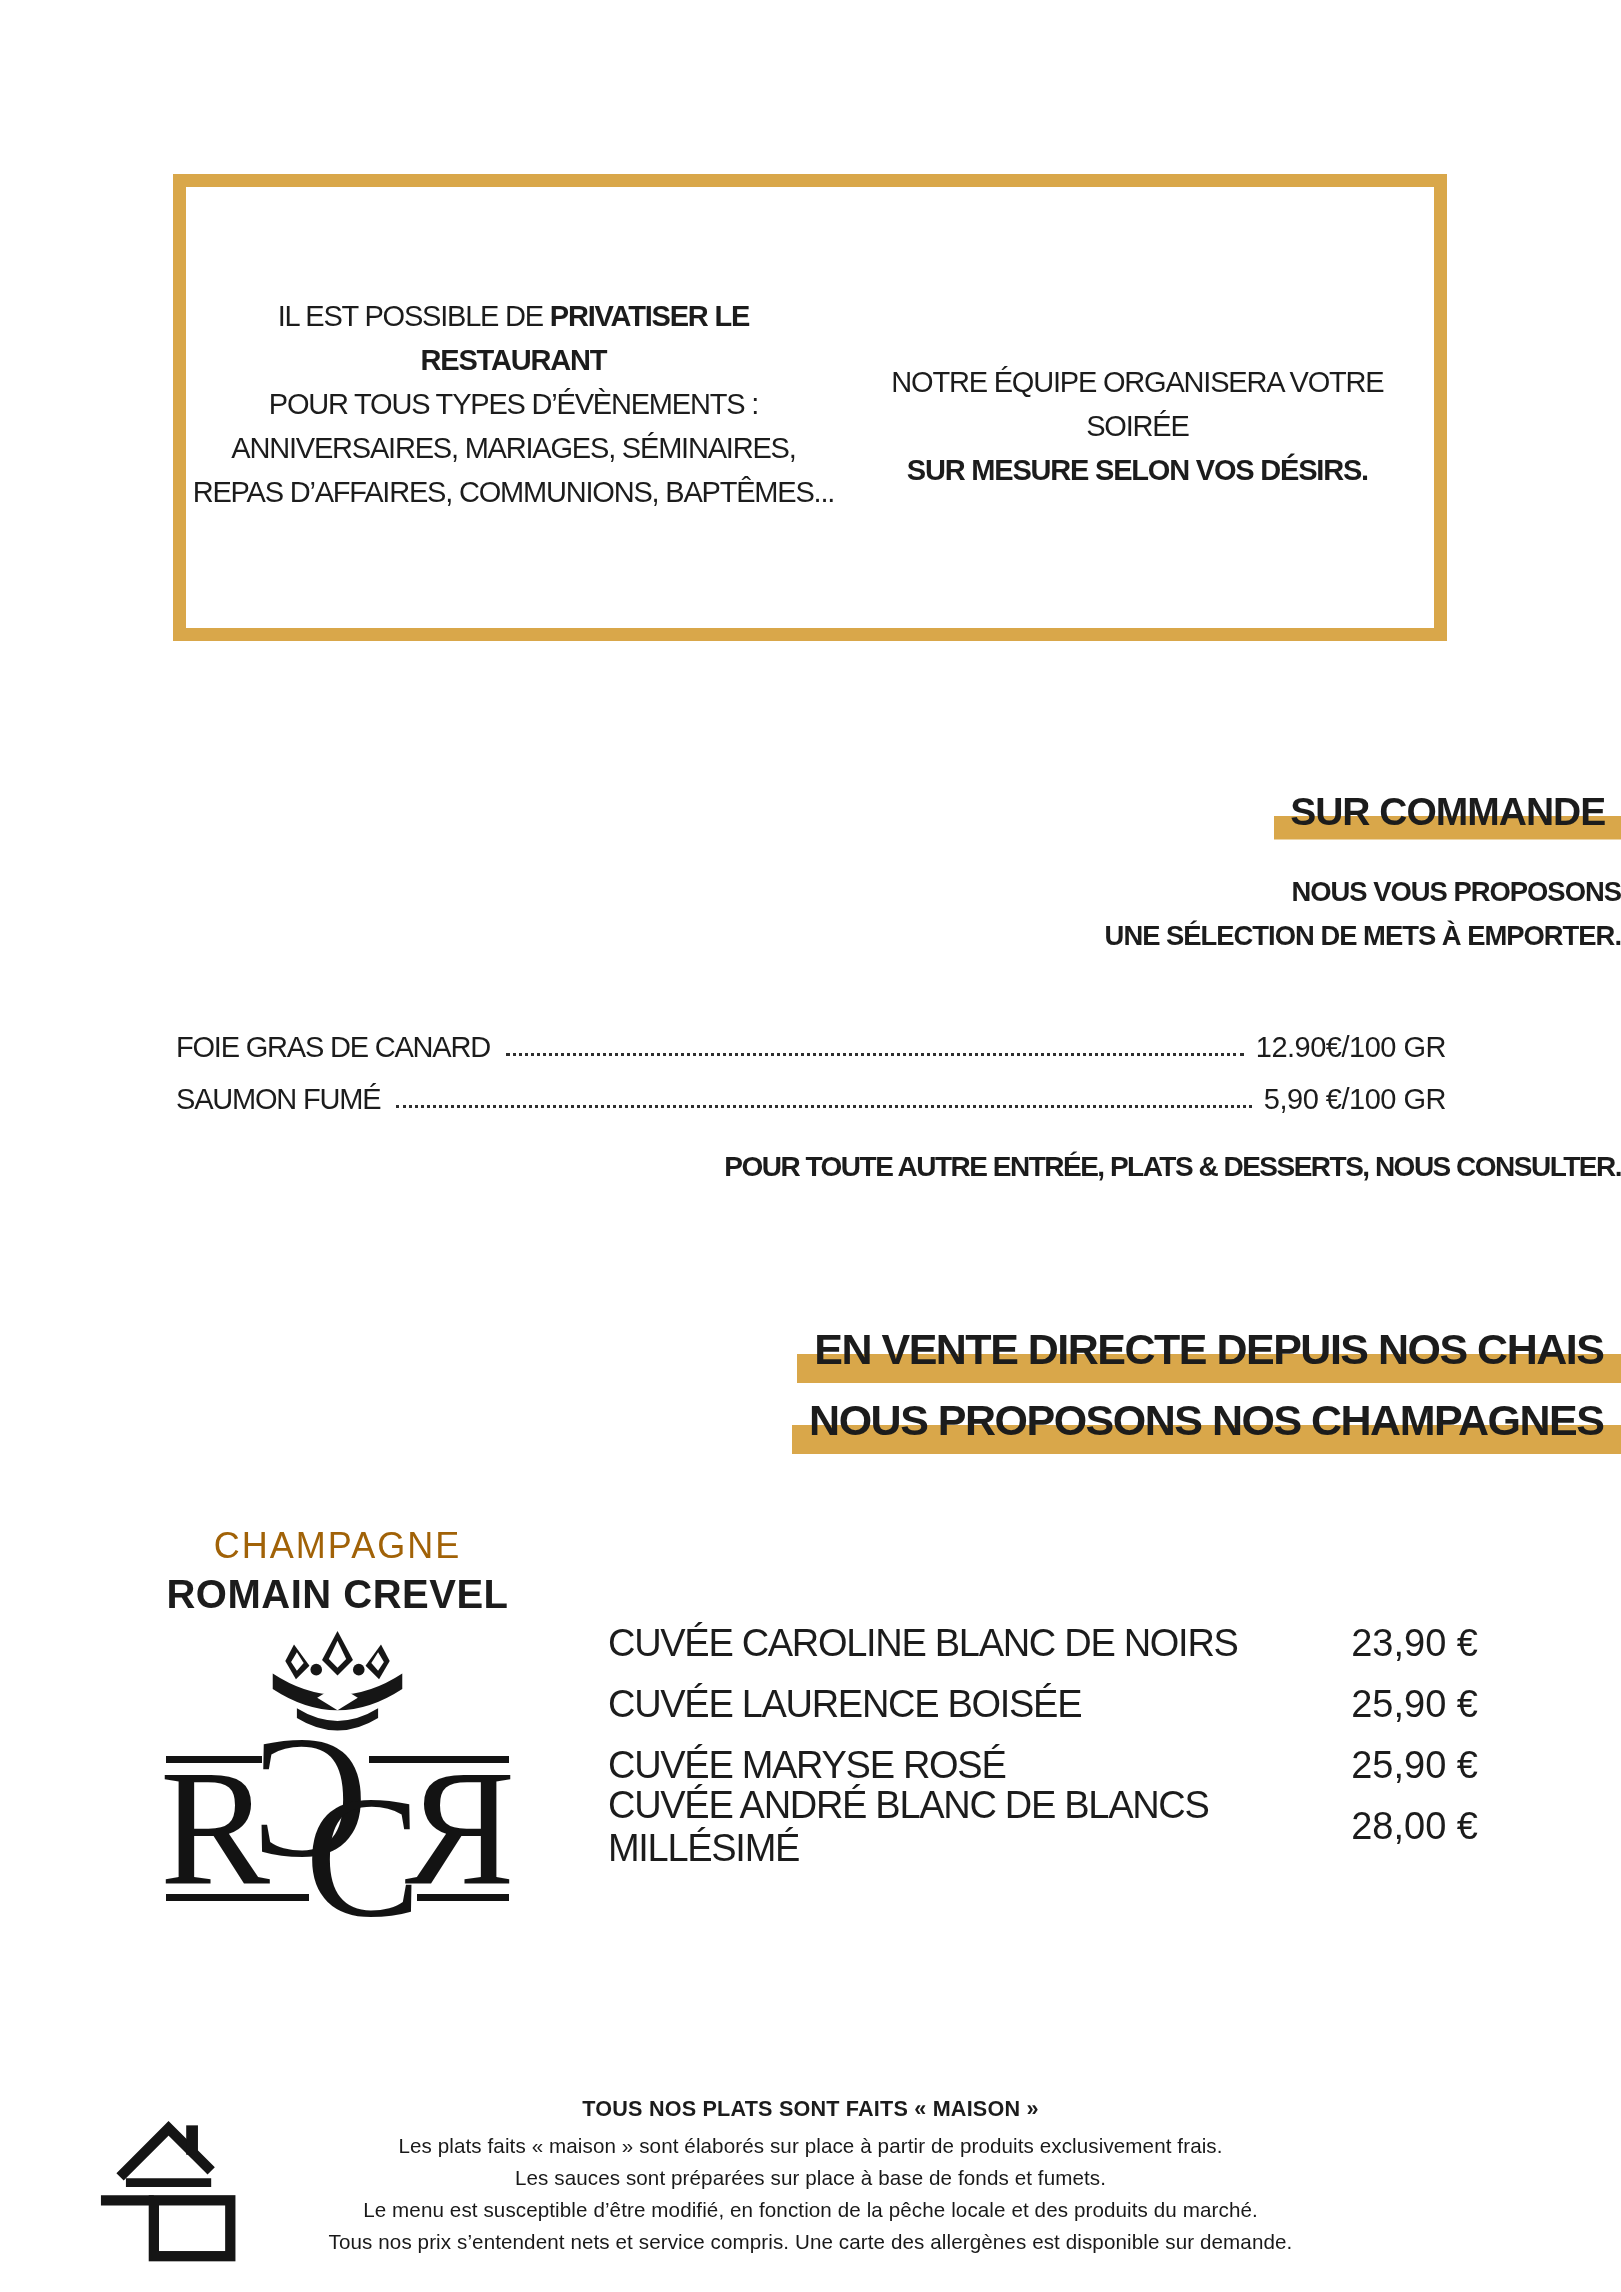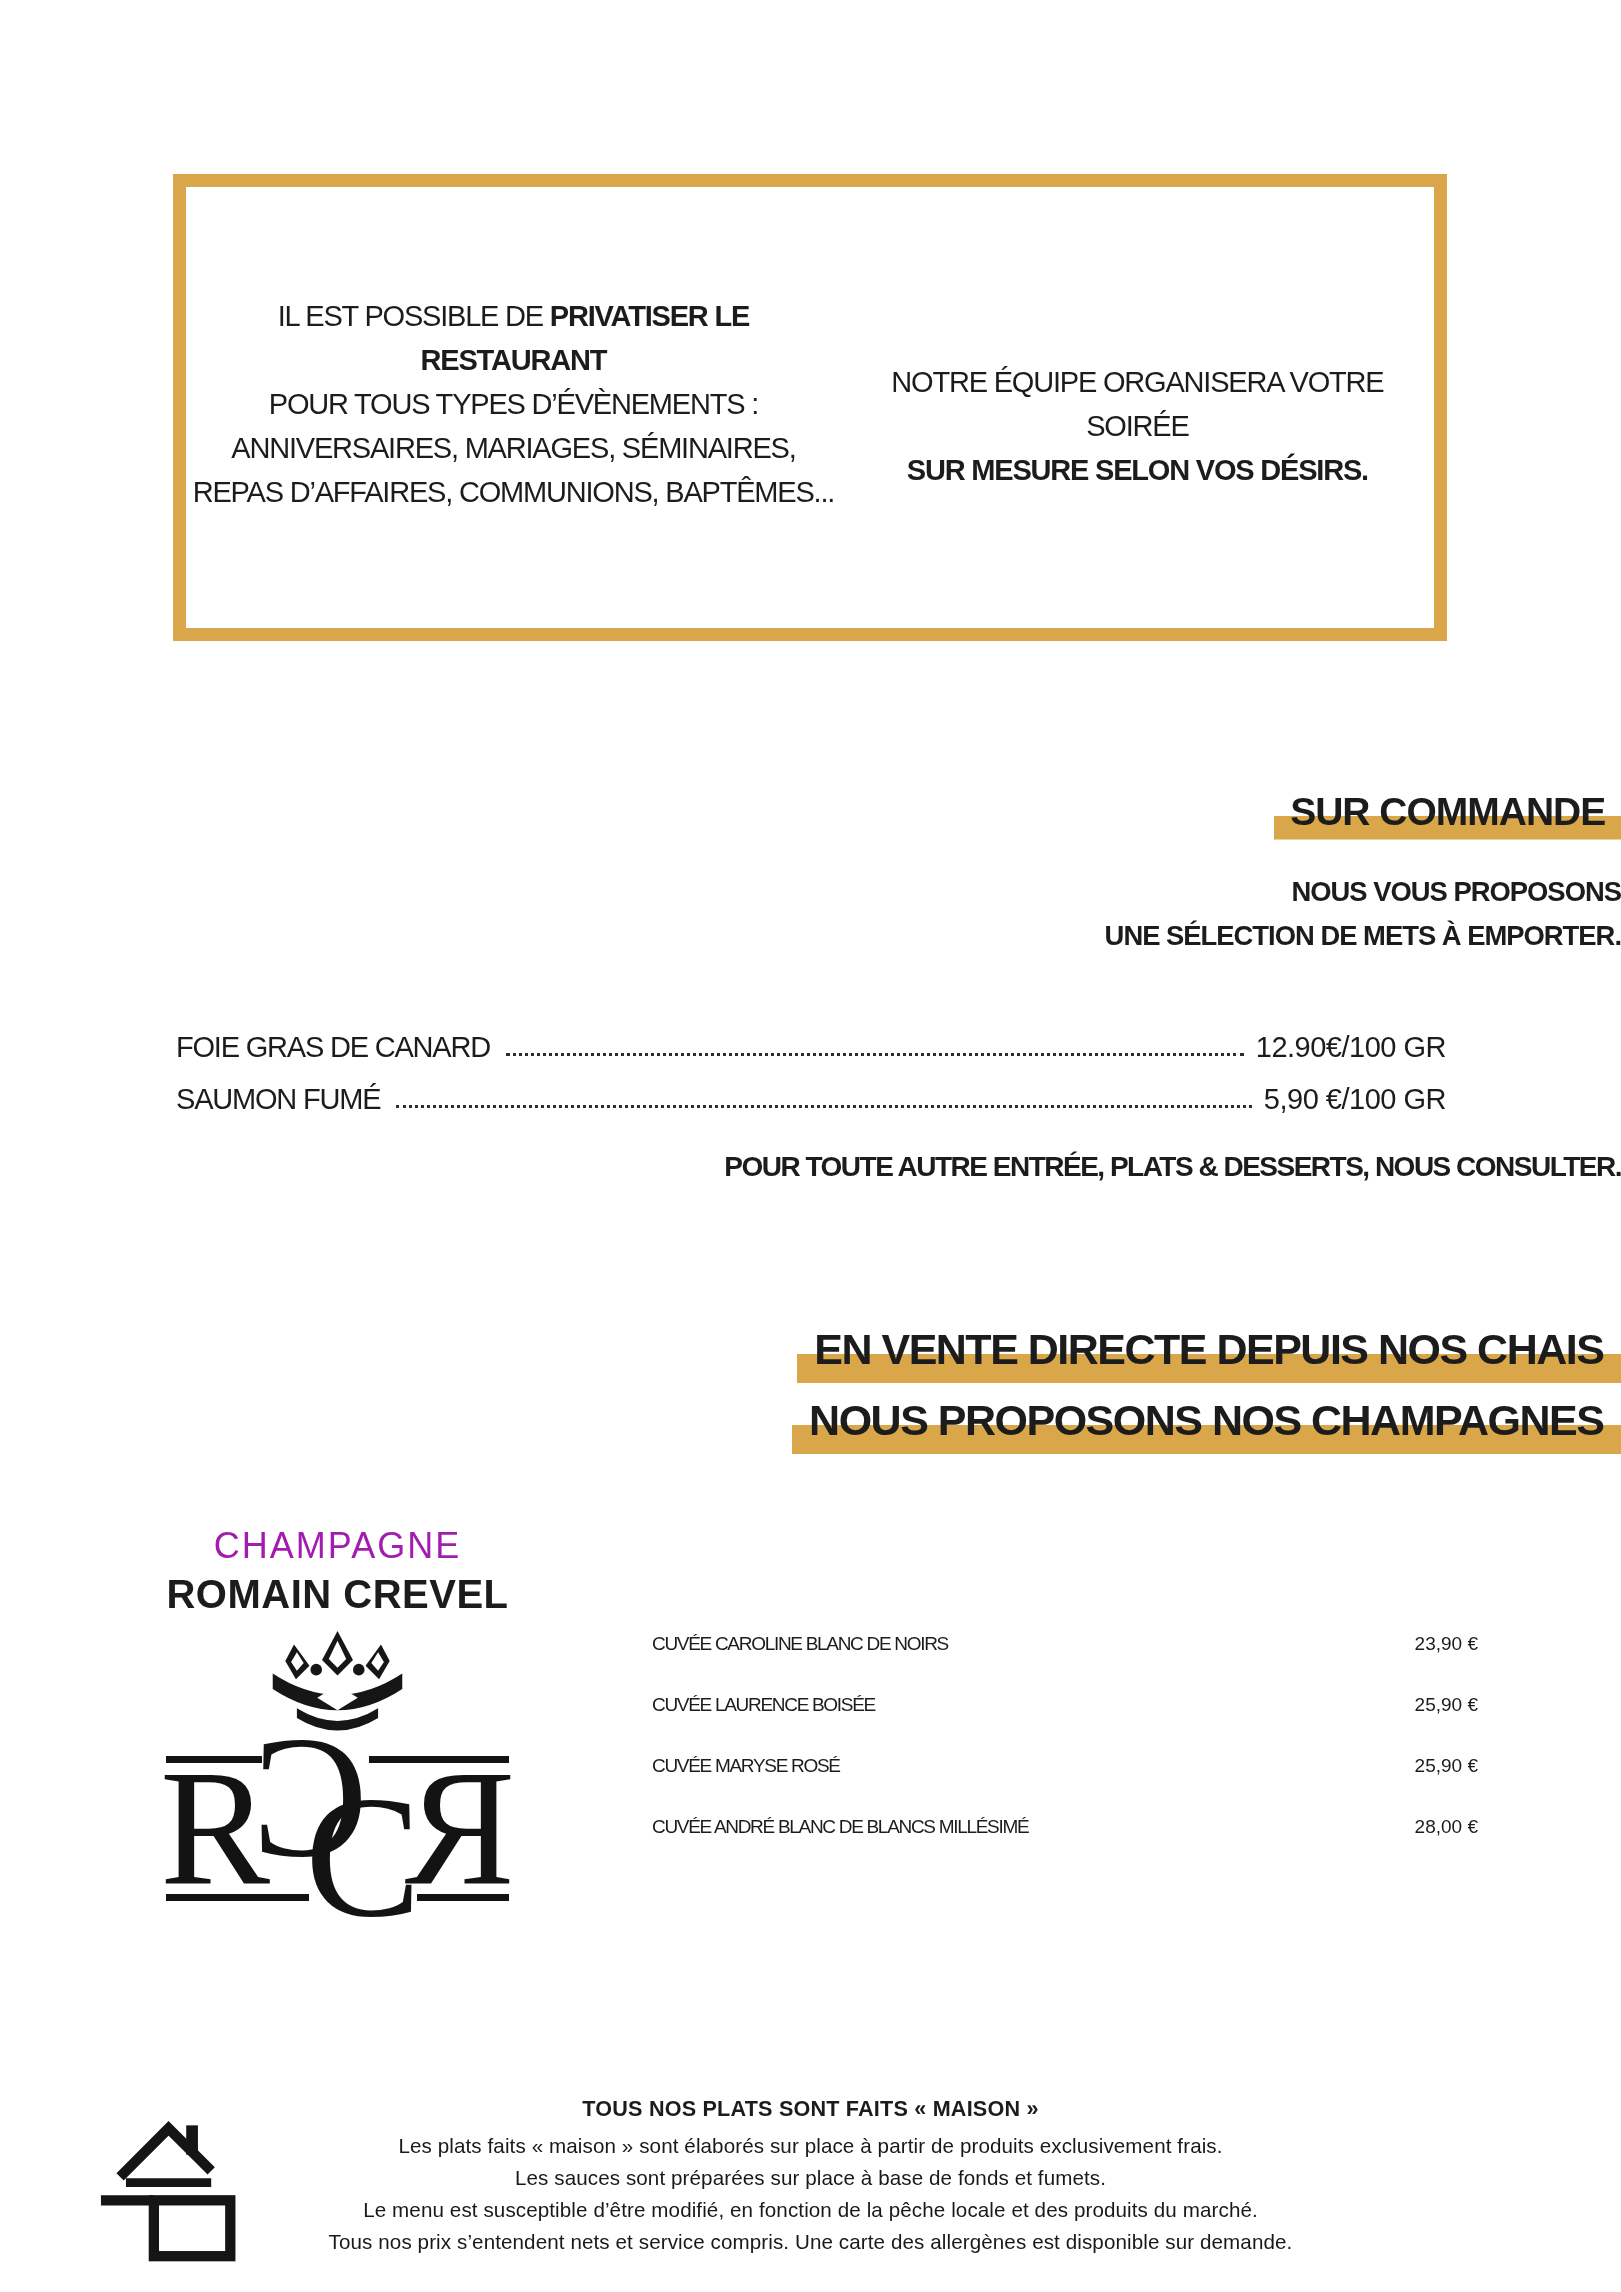--- a/index.html
+++ b/index.html
@@ -39,41 +39,41 @@
   
   .mi-row {
     position:absolute; left:176px; width:1270px;
     display:flex; align-items:flex-end; font-size:29px; letter-spacing:-1.2px;margin-top:12px;
   }
   .mi-row .leader { flex:1; border-bottom:3.4px dotted #2e2e2e; margin:0 11.8px 7.8px 15.7px; }
   .mi-row .price { white-space:nowrap; letter-spacing:-0.5px; }
   .mi-1 { top:1019px; } .mi-2 { top:1071px; }
   
   .brand { position:absolute; left:112px; top:1525px; width:451px; text-align:center; }
-  .brand-label { font-size:36px; letter-spacing:2px; font-weight:400; color:#a21caf; }
+  .brand-label { font-size:36px; letter-spacing:2px; font-weight:400; color:#a16207; }
   .brand-name  { font-size:40px; font-weight:700; letter-spacing:0.5px; margin-top:5px; }
   .crown { display:block; margin:13.7px auto 0; }
   .mono {
     position:relative; width:343px; height:181px; margin:2px auto 0;
     font-family:"Liberation Serif","DejaVu Serif",serif; color:#131313;
   }
   .mono .bar { position:absolute; height:6.9px; background:#131313; }
   .bar-tl { left:0;  top:7.8px;   width:96px; }
   .bar-tr { right:0; top:7.8px;   width:140px; }
   .bar-bl { left:0;  top:145px; width:143px; }
   .bar-br { right:0; top:145px; width:92px; }
   .m-letter { position:absolute; line-height:1; }
   .m-r  { font-size:165px; top:-2.9px;  left:-5.9px; }
   .m-r2 { font-size:165px; top:-2.9px;  right:-5.9px; transform:scaleX(-1); }
   .m-cb { font-size:174px; top:-39px; left:86px;  transform:scaleX(-1); }
   .m-cf { font-size:174px; top:21.6px;  left:139px; }
   
   .cuvees { position:absolute; left:608px; top:1613px; width:870px; }
   .c-row { display:flex; justify-content:space-between; align-items:center; height:61px;
-           font-size:19px; letter-spacing:-1.3px;margin-left:44px; }
+           font-size:38px; letter-spacing:-1.3px; }
   .c-row .price { letter-spacing:0; white-space:nowrap; }
   
   .footer { position:absolute; left:0; right:0; top:2096px; text-align:center; }
   .footer-title { font-size:21.6px; font-weight:700; letter-spacing:0.2px; margin-bottom:7.8px; }
   .footer-line  { font-size:20.6px; line-height:32px; letter-spacing:0.1px; color:#191919; }
   .fm-icon { position:absolute; left:98px; top:2109px; }
 </style>
 </head>
 <body>
 

